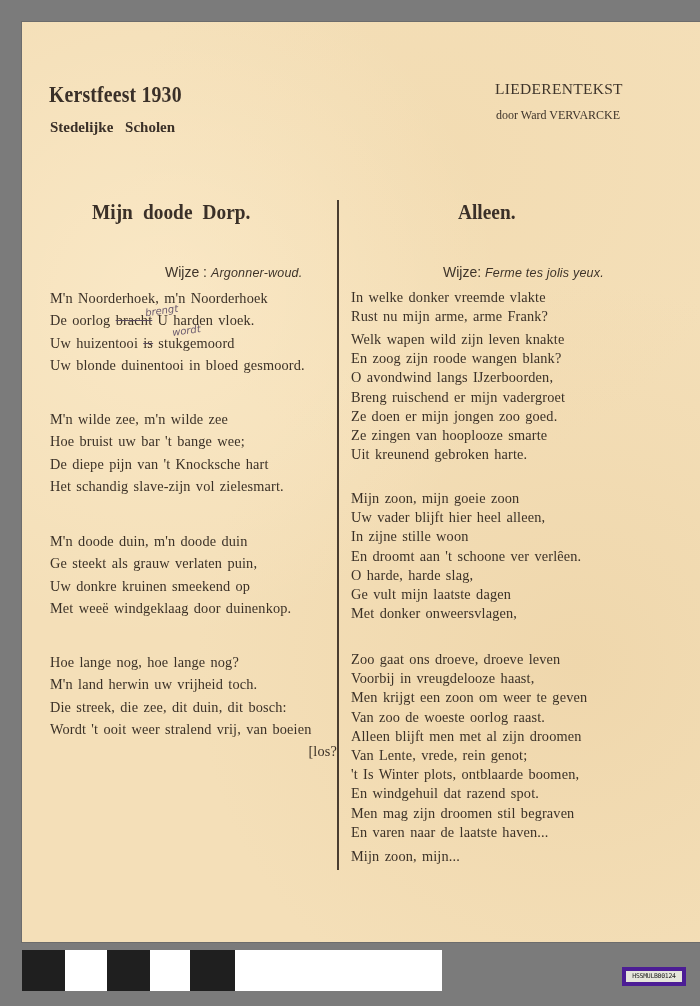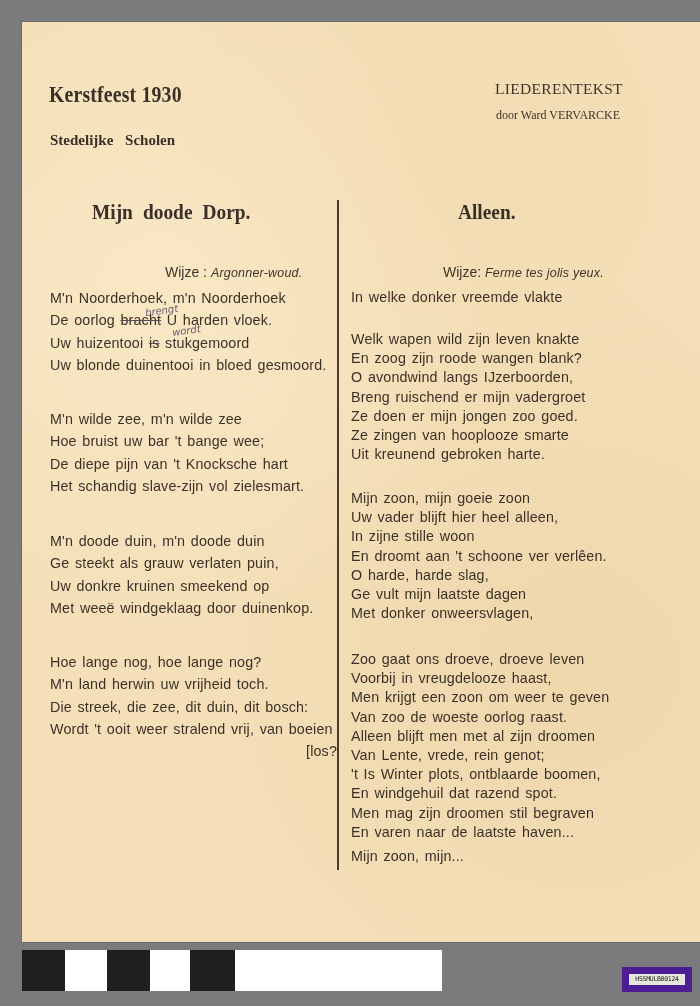--- a/index.html
+++ b/index.html
@@ -17,21 +17,21 @@
         radial-gradient(circle at 60% 15%, rgba(240,215,170,0.4), transparent 35%);
       box-shadow: 0 0 0 1px #6c6c6c;
       padding-left: 40px;
     }
     .abs { position: absolute; }
     .hdr-left-title {
       left: 27px; top: 60px; font-family: "Liberation Serif", serif; font-weight: bold;
       font-size: 23px; color: #3a3028; letter-spacing: 0.2px; transform: scaleX(0.86); transform-origin: left;
     }
     .hdr-left-sub {
-      left: 28px; top: 110px; font-family: "Liberation Serif", serif; font-weight: bold;
+      left: 28px; top: 97px; font-family: "Liberation Serif", serif; font-weight: bold;
       font-size: 15px; color: #3a3028; word-spacing: 8px;
     }
     .hdr-right-title {
       left: 473px; top: 58px; font-family: "Liberation Serif", serif; font-size: 15.5px; color: #3e342a;
       letter-spacing: 0.3px;
     }
     .hdr-right-sub {
       left: 474px; top: 86px; font-family: "Liberation Serif", serif; font-size: 12px; color: #3e342a;
     }
     .song-title {
@@ -40,34 +40,34 @@
     }
     .tune {
       font-family: Liberation Sans, sans-serif; font-size: 14px; color: #3e342a;
     }
     .tune i { font-size: 12.5px; letter-spacing: 0.2px; }
     .divider {
       left: 315px; top: 178px; width: 2px; height: 670px; background: #4a3d30;
     }
     .stanza { position: absolute; }
     .line {
-      font-family: Liberation Sans, sans-serif; font-size: 14.3px; color: #3b3127;
+      font-family: Liberation Serif, serif; font-size: 14.3px; color: #3b3127;
       height: 22.3px; line-height: 22.3px; white-space: nowrap; letter-spacing: 0.15px; word-spacing: 1.5px;
     }
     .right .line { height: 19.2px; line-height: 19.2px; }
     .cont { text-align: right; width: 287px; }
     .annot {
       font-family: "DejaVu Sans", sans-serif; font-style: italic; font-size: 10px; color: #6a5a6e;
       transform: rotate(-8deg);
     }
     .strike { text-decoration: line-through; text-decoration-color: #5a4a5e; text-align: right; }
     .colorbar { position: absolute; top: 950px; height: 41px; }
     .catalog-label {
       position: absolute; left: 622px; top: 967px; width: 56px; height: 11px;
-      background: #e6e6dc; border: 7px solid #4c1d95;
+      background: #e6e6dc; border: 4px solid #4c1d95;
       font-family: "DejaVu Sans Mono", monospace; font-size: 6.5px; line-height: 11px;
       text-align: center; color: #222; letter-spacing: -0.3px;
     }
   </style>
 </head>
 <body>
 
 <div class="paper">
 
   <div class="abs hdr-left-title">Kerstfeest 1930</div>
@@ -119,20 +119,21 @@
   </div>
 
   <div class="abs song-title" style="left:436px; top:177px;">Alleen.</div>
   <div class="abs tune" style="left:421px; top:242px;">
     <span>Wijze:</span>
     <i>Ferme tes jolis yeux.</i>
   </div>
 
   <div class="stanza right" style="left:329px; top:266px;">
     <div class="line">In welke donker vreemde vlakte</div>
+    <div class="line">Rust nu mijn arme, arme Frank?</div>
   </div>
 
   <div class="stanza right" style="left:329px; top:308px;">
     <div class="line">Welk wapen wild zijn leven knakte</div>
     <div class="line">En zoog zijn roode wangen blank?</div>
     <div class="line">O avondwind langs IJzerboorden,</div>
     <div class="line">Breng ruischend er mijn vadergroet</div>
     <div class="line">Ze doen er mijn jongen zoo goed.</div>
     <div class="line">Ze zingen van hooplooze smarte</div>
     <div class="line">Uit kreunend gebroken harte.</div>

